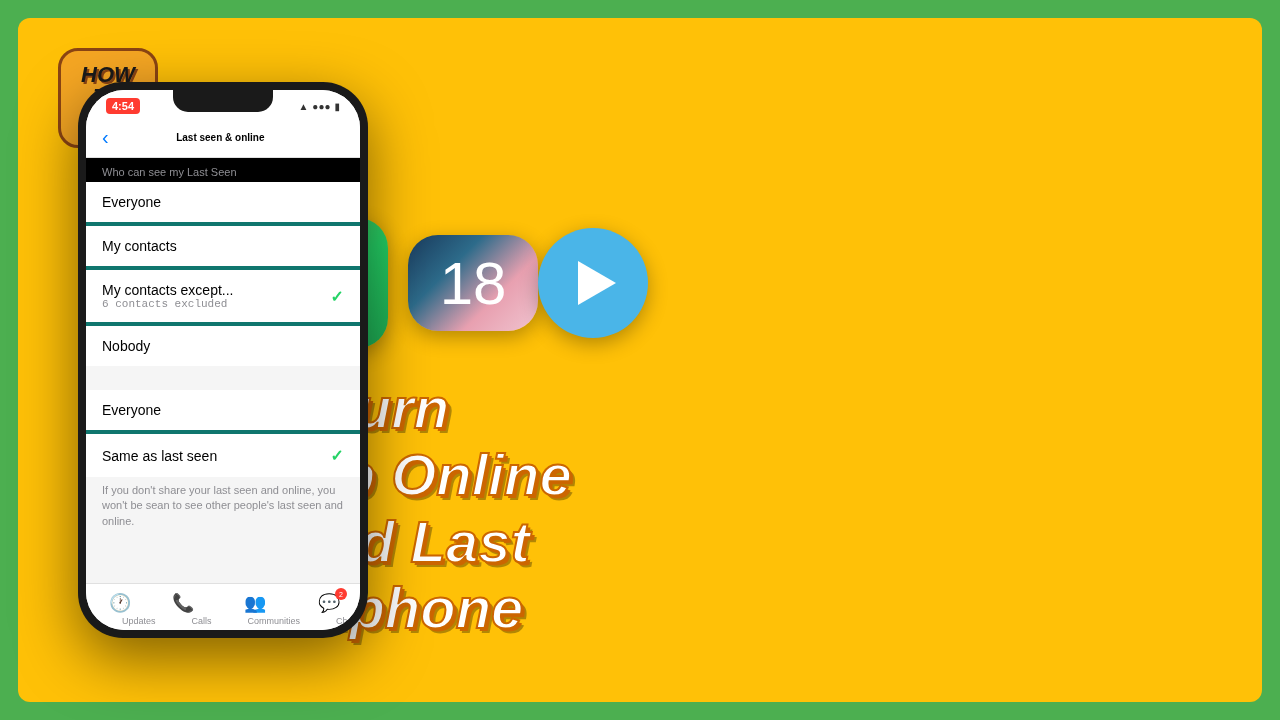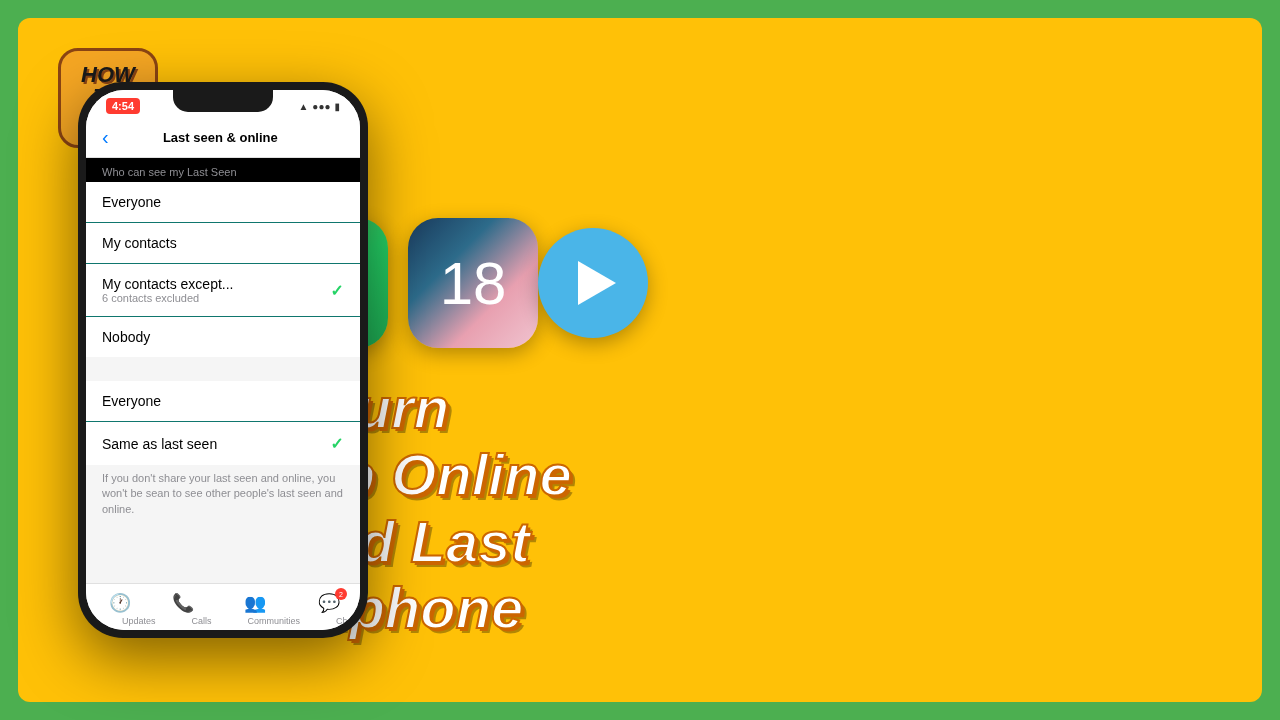--- a/index.html
+++ b/index.html
@@ -81,21 +81,21 @@
       justify-content: center;
       box-shadow: 0 6px 20px rgba(0,0,0,0.3);
     }
     .whatsapp-icon svg {
       width: 90px;
       height: 90px;
     }
 
     .ios18-icon {
       width: 130px;
-      height: 130px;
+      height: 96px;
       background: linear-gradient(135deg, #1a3a5c, #2d6b8a, #e8a0b0, #f0c4d0);
       border-radius: 30px;
       display: flex;
       align-items: center;
       justify-content: center;
       box-shadow: 0 6px 20px rgba(0,0,0,0.3);
       font-size: 60px;
       font-weight: 200;
       color: white;
       font-family: 'Helvetica Neue', Arial, sans-serif;
@@ -205,21 +205,21 @@
       padding: 8px 16px;
       background: white;
       border-bottom: 1px solid #e0e0e0;
     }
     .nav-back {
       color: #007AFF;
       font-size: 20px;
       margin-right: 8px;
     }
     .nav-title {
-      font-size: 13px;
+      font-size: 10px;
       font-weight: 600;
       color: #000;
       flex: 1;
       text-align: center;
       margin-right: 20px;
     }
 
     
     .settings-content {
       flex: 1;
@@ -238,34 +238,35 @@
     .settings-group {
       background: white;
       margin: 0;
     }
 
     .settings-row {
       display: flex;
       align-items: center;
       justify-content: space-between;
       padding: 12px 16px;
-      border-bottom: 1px solid #0f766e;
+      border-bottom: 4px solid #0f766e;
       background: white;
     }
     .settings-row:last-child {
       border-bottom: none;
     }
 
     .row-label {
       font-size: 14px;
       color: #000;
     }
     .row-sublabel {
       font-size: 11px;
       color: #8e8e93;
+      font-family: Liberation Mono, monospace;
     }
     .checkmark {
       color: #25d366;
       font-size: 16px;
       font-weight: bold;
     }
 
     .separator {
       height: 24px;
       background: #f5f5f5;

